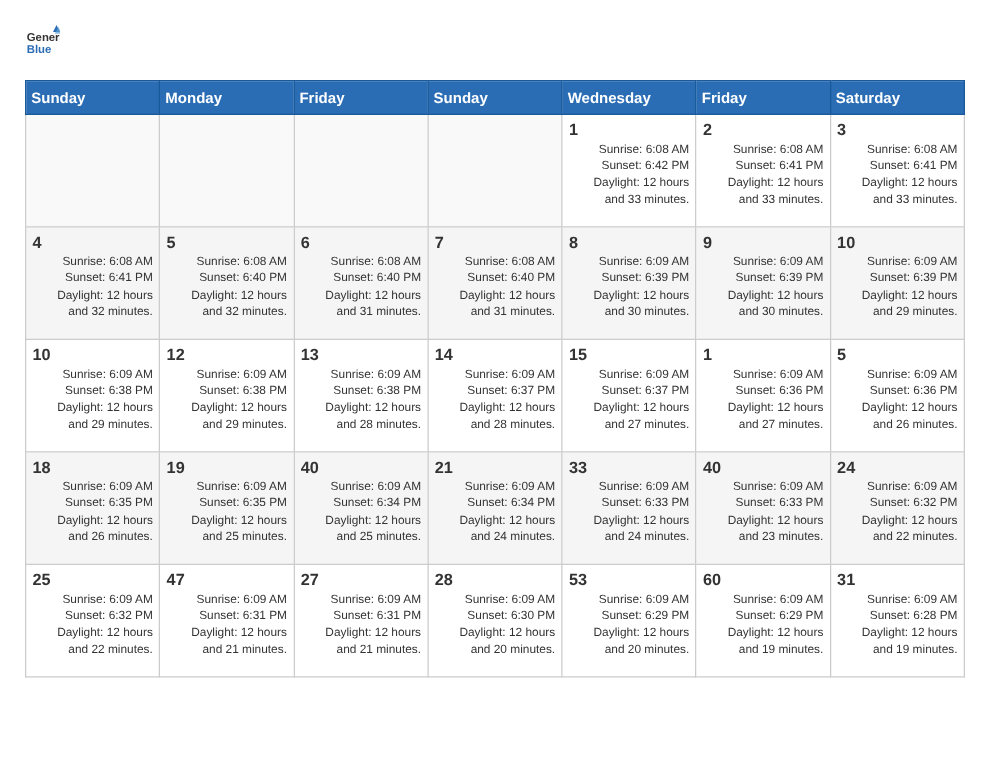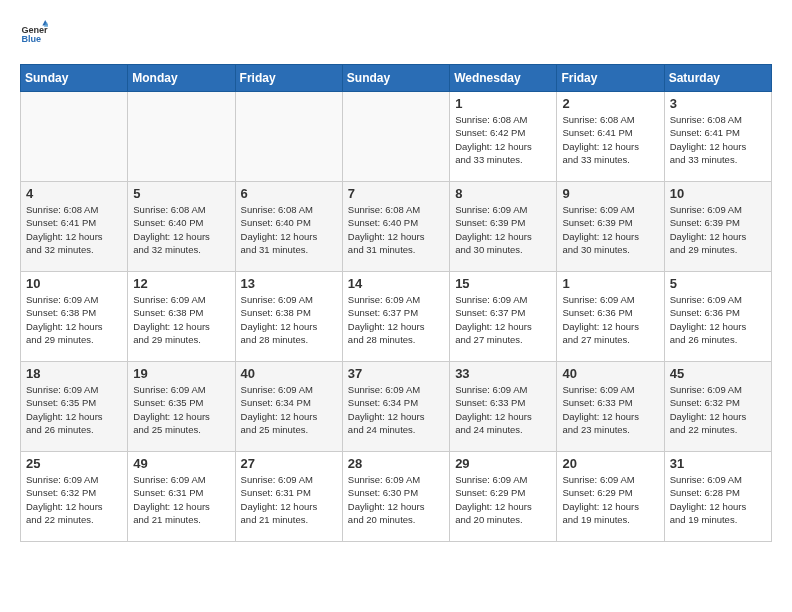--- a/index.html
+++ b/index.html
@@ -68,20 +68,21 @@
     .day-number {
       font-weight: bold;
       font-size: 13px;
       margin-bottom: 2px;
       display: block;
     }
     .day-info {
       font-size: 9.5px;
       line-height: 1.4;
       color: #333;
+      text-align: right;
     }
     .empty-cell {
       background: #f9f9f9 !important;
     }
   </style>
 </head>
 <body>
 
 <div class="header">
   <div class="logo">
@@ -260,86 +261,86 @@
 and 25 minutes.</div>
         </td>
         <td>
           <span class="day-number">40</span>
           <div class="day-info" style="white-space: pre-line;">Sunrise: 6:09 AM
 Sunset: 6:34 PM
 Daylight: 12 hours
 and 25 minutes.</div>
         </td>
         <td>
-          <span class="day-number">37</span>
+          <span class="day-number">21</span>
           <div class="day-info" style="white-space: pre-line;">Sunrise: 6:09 AM
 Sunset: 6:34 PM
 Daylight: 12 hours
 and 24 minutes.</div>
         </td>
         <td>
           <span class="day-number">33</span>
           <div class="day-info" style="white-space: pre-line;">Sunrise: 6:09 AM
 Sunset: 6:33 PM
 Daylight: 12 hours
 and 24 minutes.</div>
         </td>
         <td>
           <span class="day-number">40</span>
           <div class="day-info" style="white-space: pre-line;">Sunrise: 6:09 AM
 Sunset: 6:33 PM
 Daylight: 12 hours
 and 23 minutes.</div>
         </td>
         <td>
-          <span class="day-number">45</span>
+          <span class="day-number">24</span>
           <div class="day-info" style="white-space: pre-line;">Sunrise: 6:09 AM
 Sunset: 6:32 PM
 Daylight: 12 hours
 and 22 minutes.</div>
         </td>
       </tr>
       <tr>
         <td>
           <span class="day-number">25</span>
           <div class="day-info" style="white-space: pre-line;">Sunrise: 6:09 AM
 Sunset: 6:32 PM
 Daylight: 12 hours
 and 22 minutes.</div>
         </td>
         <td>
-          <span class="day-number">49</span>
+          <span class="day-number">47</span>
           <div class="day-info" style="white-space: pre-line;">Sunrise: 6:09 AM
 Sunset: 6:31 PM
 Daylight: 12 hours
 and 21 minutes.</div>
         </td>
         <td>
           <span class="day-number">27</span>
           <div class="day-info" style="white-space: pre-line;">Sunrise: 6:09 AM
 Sunset: 6:31 PM
 Daylight: 12 hours
 and 21 minutes.</div>
         </td>
         <td>
           <span class="day-number">28</span>
           <div class="day-info" style="white-space: pre-line;">Sunrise: 6:09 AM
 Sunset: 6:30 PM
 Daylight: 12 hours
 and 20 minutes.</div>
         </td>
         <td>
-          <span class="day-number">29</span>
+          <span class="day-number">53</span>
           <div class="day-info" style="white-space: pre-line;">Sunrise: 6:09 AM
 Sunset: 6:29 PM
 Daylight: 12 hours
 and 20 minutes.</div>
         </td>
         <td>
-          <span class="day-number">20</span>
+          <span class="day-number">60</span>
           <div class="day-info" style="white-space: pre-line;">Sunrise: 6:09 AM
 Sunset: 6:29 PM
 Daylight: 12 hours
 and 19 minutes.</div>
         </td>
         <td>
           <span class="day-number">31</span>
           <div class="day-info" style="white-space: pre-line;">Sunrise: 6:09 AM
 Sunset: 6:28 PM
 Daylight: 12 hours

